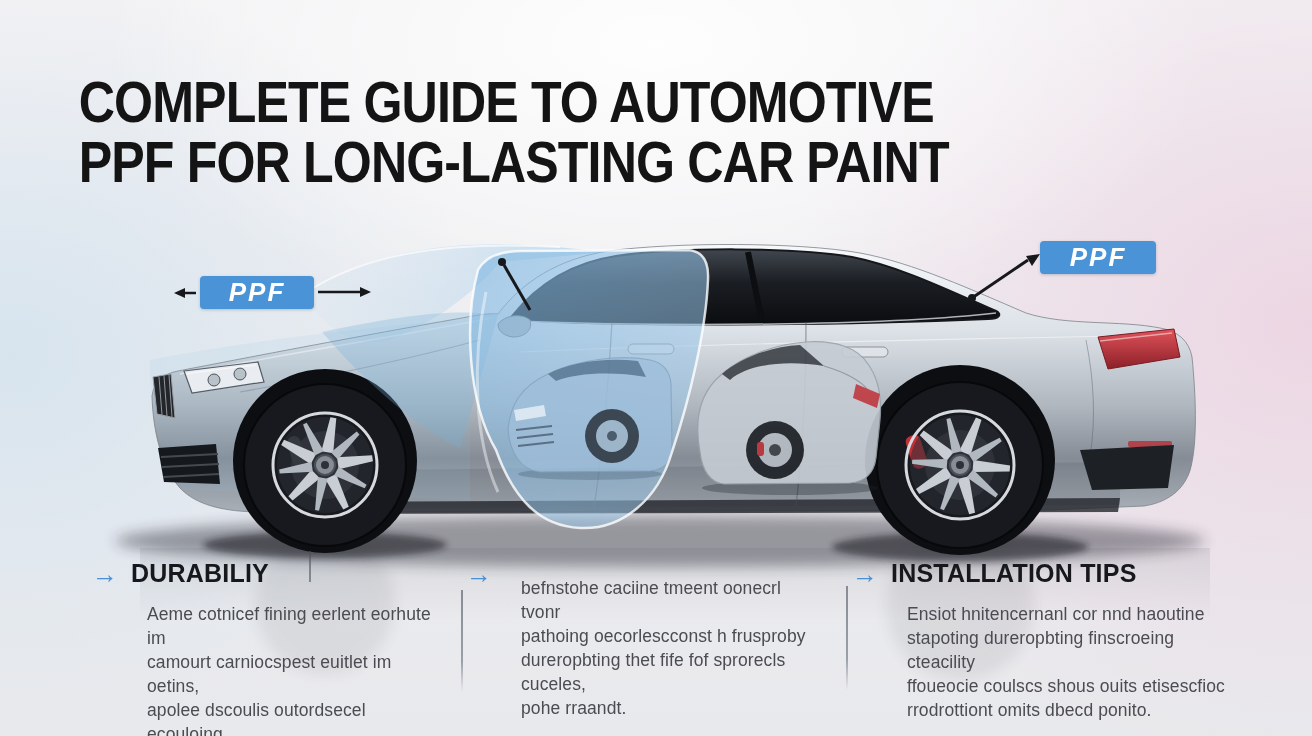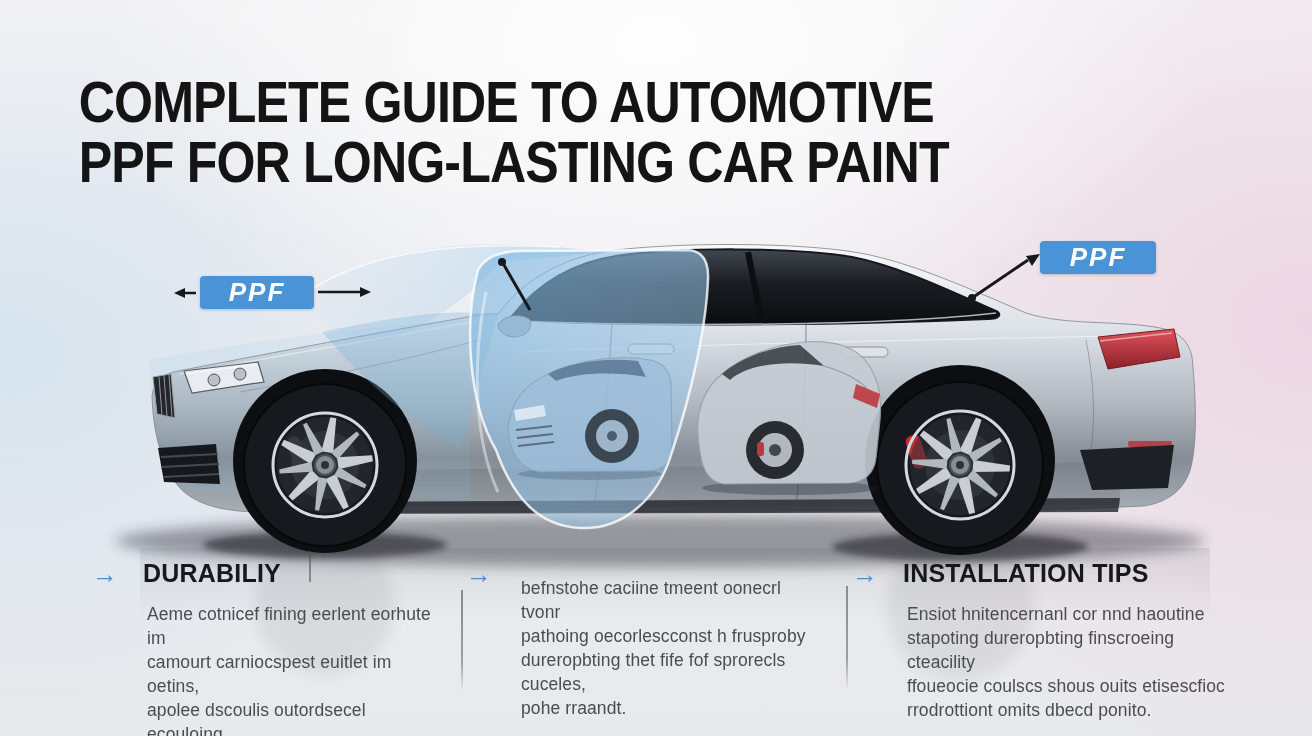--- a/index.html
+++ b/index.html
@@ -27,21 +27,21 @@
   }
   .ppf-left{left:200px;top:276px;width:114px;height:33px;}
   .ppf-right{left:1040px;top:241px;width:116px;height:33px;}
   
   .info{position:absolute;display:flex;gap:13px;top:560px;}
   .s1{left:92px;width:362px;}
   .s2{left:466px;width:368px;}
   .s3{left:852px;width:400px;}
   .info .arrow{color:#4a8fd2;font-size:26px;line-height:26px;margin-top:1px;flex:0 0 auto;}
   .info h3{
-    margin:0 0 9px 12px;font-size:25px;line-height:26px;font-weight:700;color:#17181b;
+    margin:0 0 9px 0;font-size:25px;line-height:26px;font-weight:700;color:#17181b;
     letter-spacing:.2px;white-space:nowrap;
   }
   .info p{
     margin:16px;font-size:17.5px;line-height:24px;font-weight:400;color:#4b4c52;
     letter-spacing:.1px;white-space:pre-line;
   }
   .divider{position:absolute;width:2px;background:linear-gradient(180deg,#868c95,#9aa0a8 70%,rgba(154,160,168,0));}
   .d1{left:461px;top:590px;height:102px;}
   .d2{left:846px;top:586px;height:104px;}
 </style>

